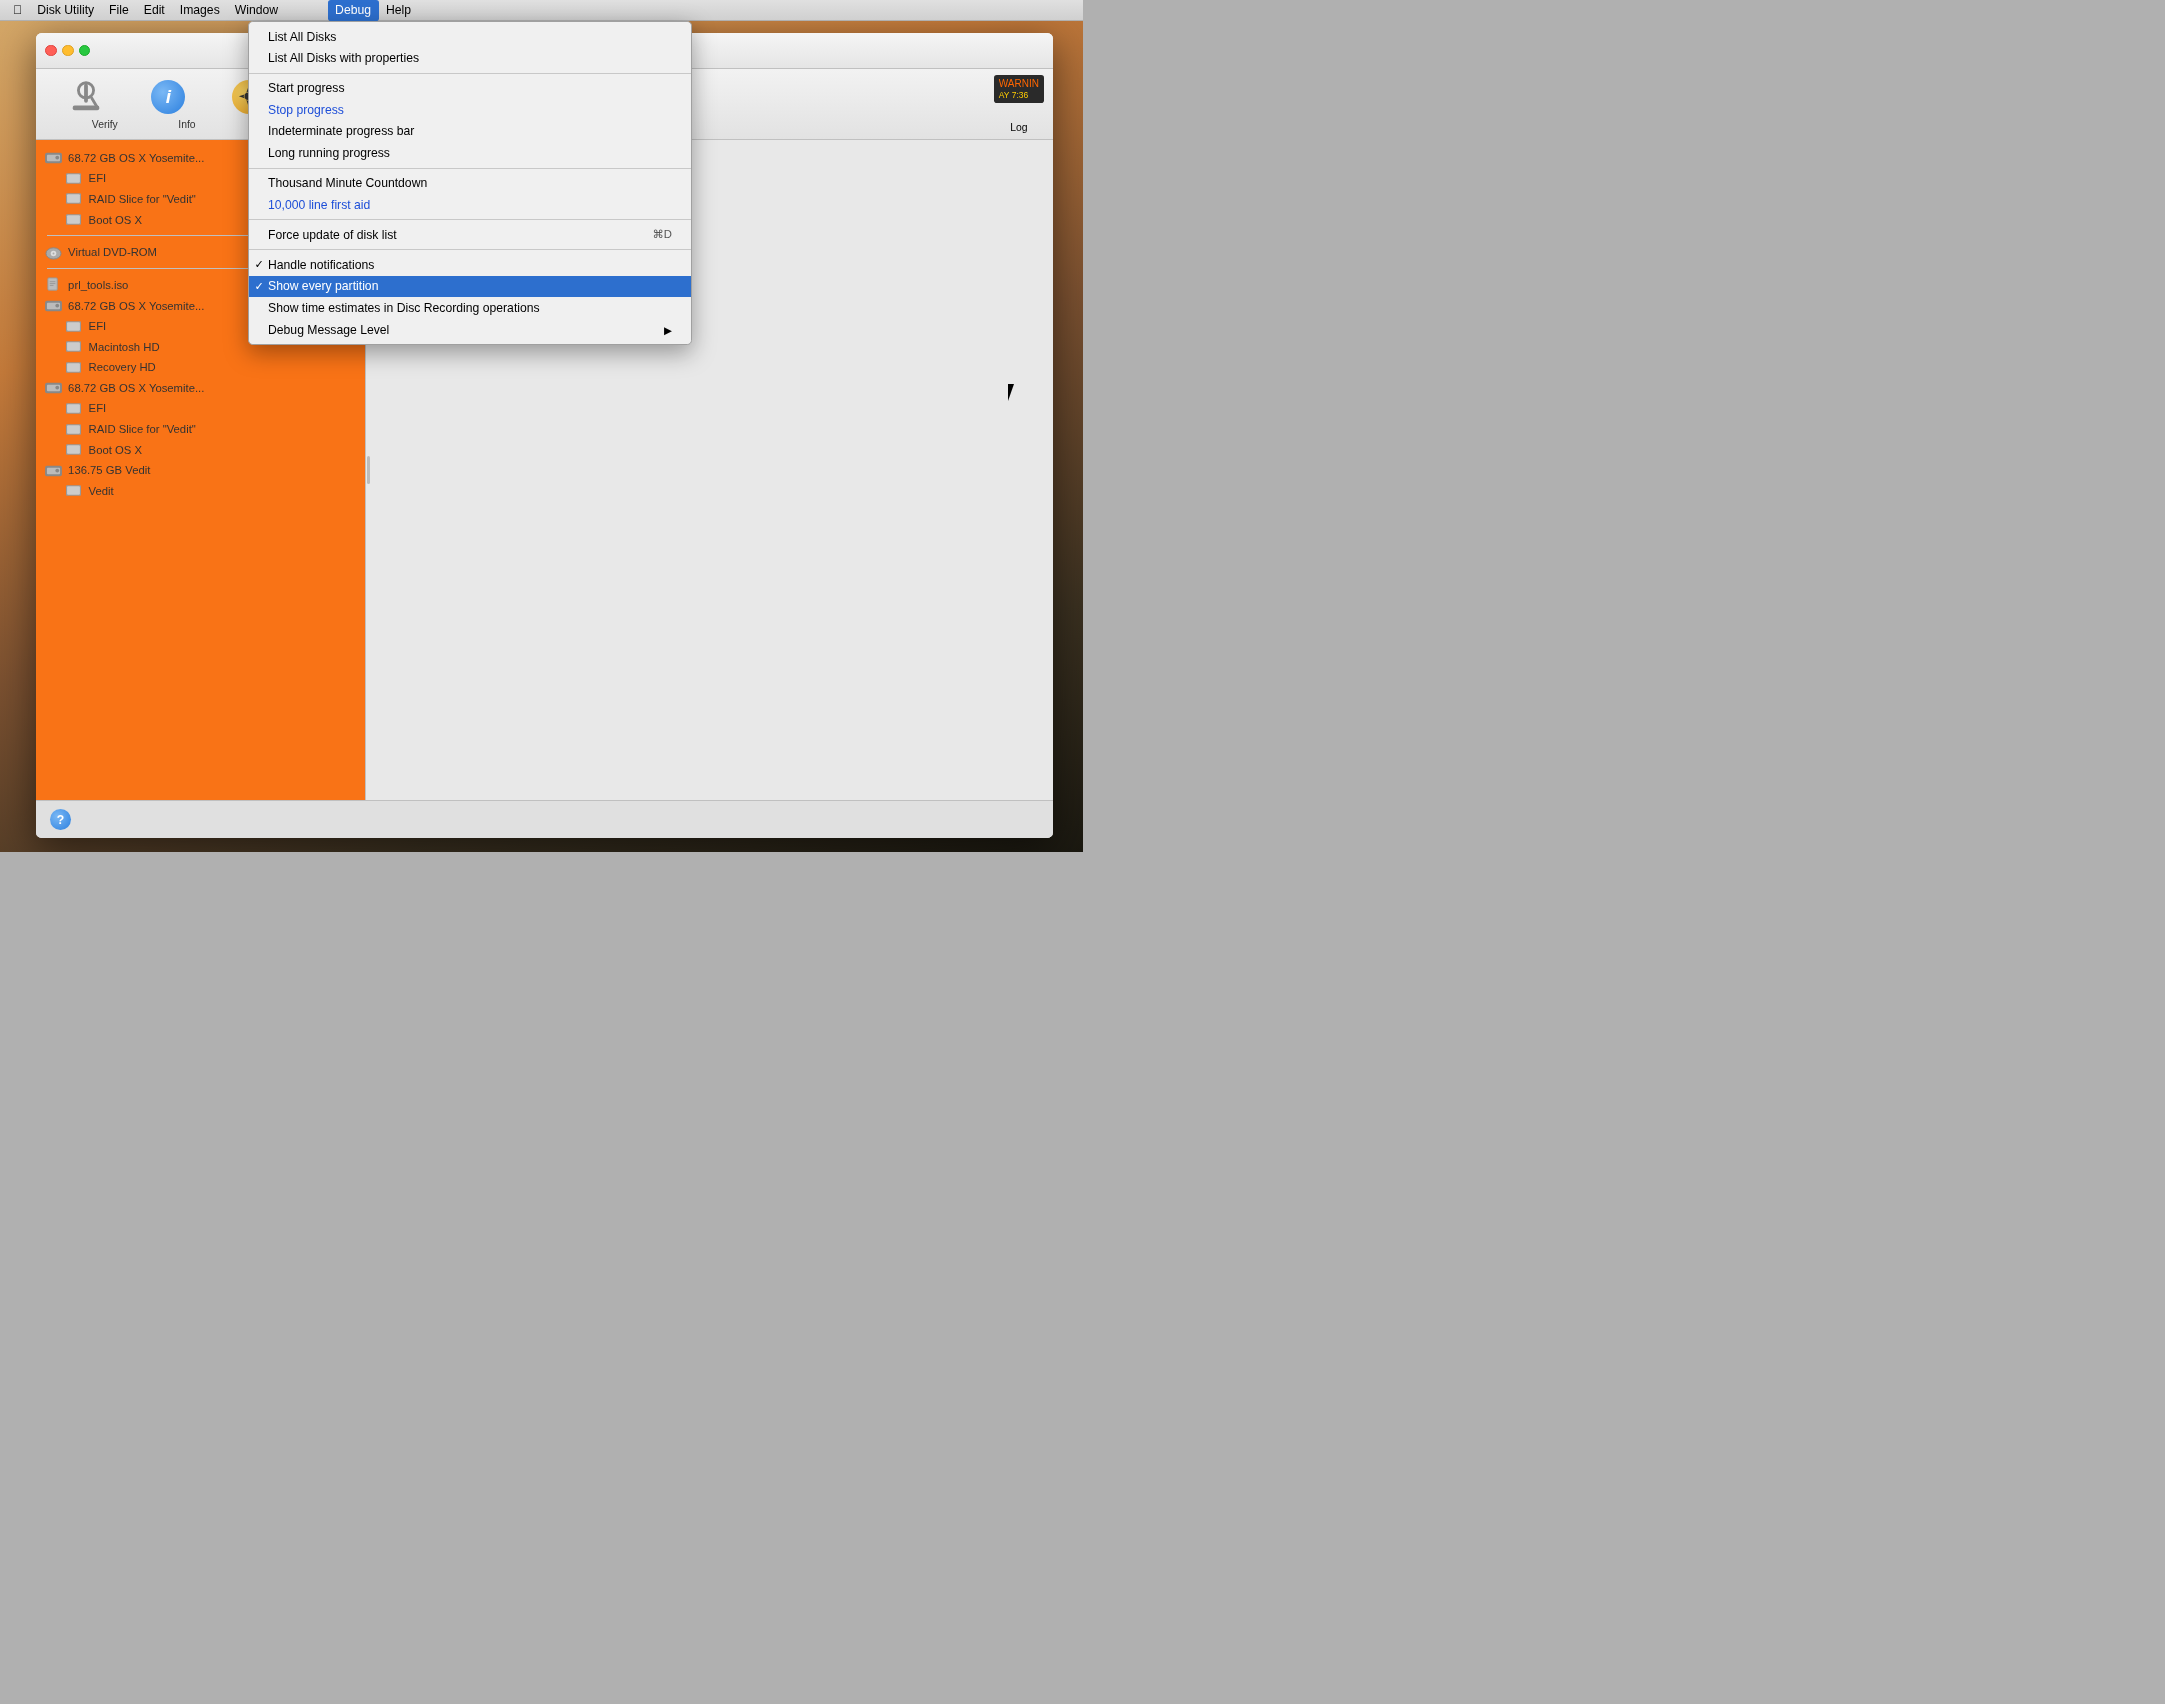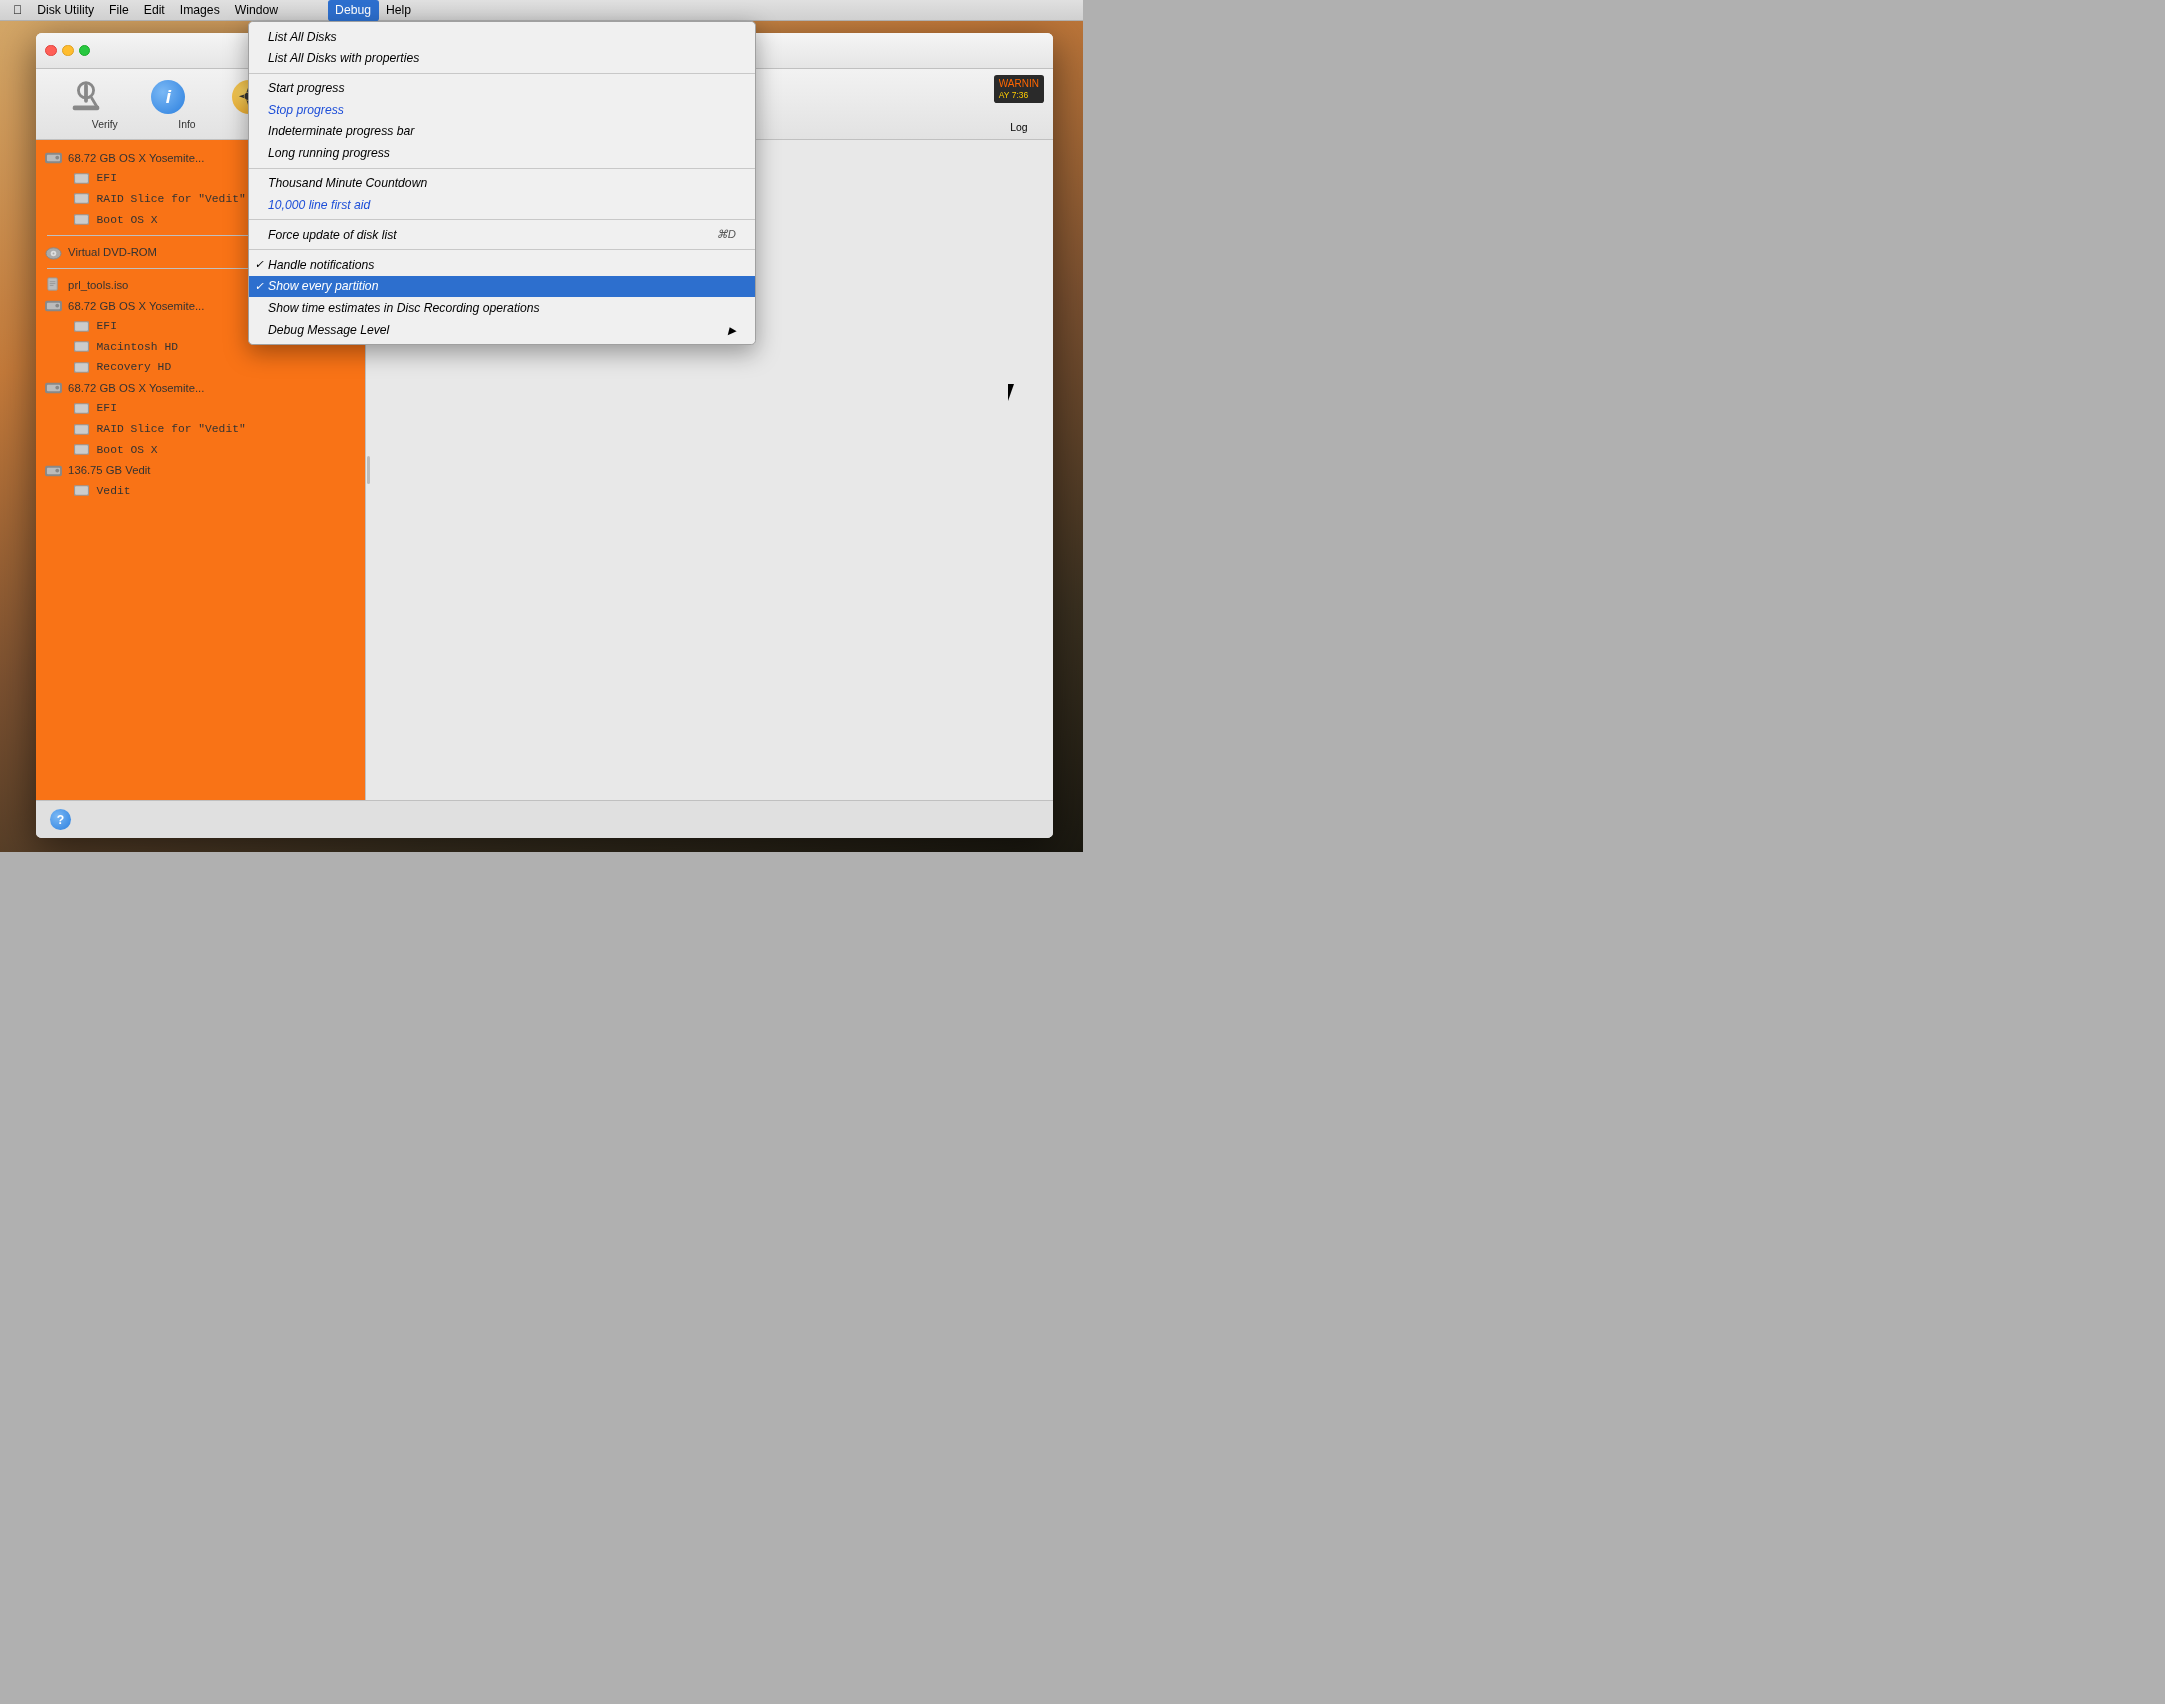--- a/index.html
+++ b/index.html
@@ -215,22 +215,21 @@
       cursor: default;
       gap: 5.6px;
     }
 
     .sidebar-item.disk {
       padding-left: 7.5px;
       font-weight: 500;
     }
 
     .sidebar-item.partition {
-      padding-left: 36px;
-      font-family: Liberation Mono, monospace;
+      padding-left: 28px;
     }
 
     .disk-icon {
       width: 19px;
       height: 15px;
       display: flex;
       align-items: center;
       justify-content: center;
       flex-shrink: 0;
     }
@@ -282,29 +281,28 @@
       padding: 0 5.6px;
       z-index: 300;
       font-size: 12.2px;
       border-bottom: 0.9px solid #b0b0b0;
     }
 
     .dropdown-menu {
       position: absolute;
       top: 21px;
       left: 248px;
-      width: 508px;
+      width: 444px;
       background: #f0f0f0;
       border: 0.9px solid #a0a0a0;
       border-radius: 4.7px;
       box-shadow: 0 7.5px 23.5px rgba(0,0,0,0.35);
       z-index: 400;
       padding: 3.8px 0;
       font-size: 12.2px;
-      font-style: italic;
     }
 
     .menu-item {
       padding: 3.8px 19px;
       display: flex;
       align-items: center;
       justify-content: space-between;
       color: #000;
       cursor: default;
       position: relative;

